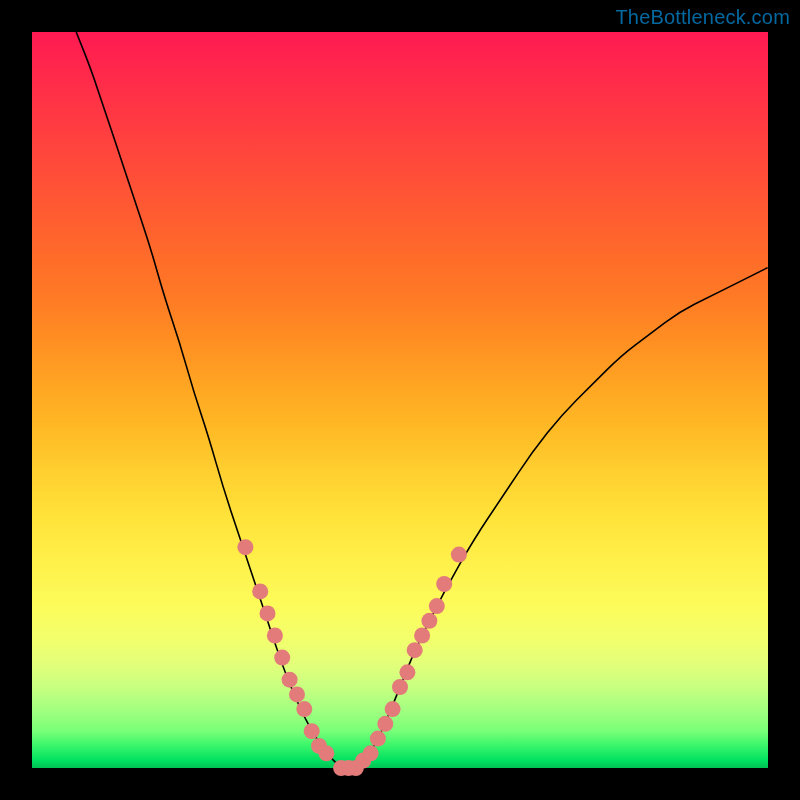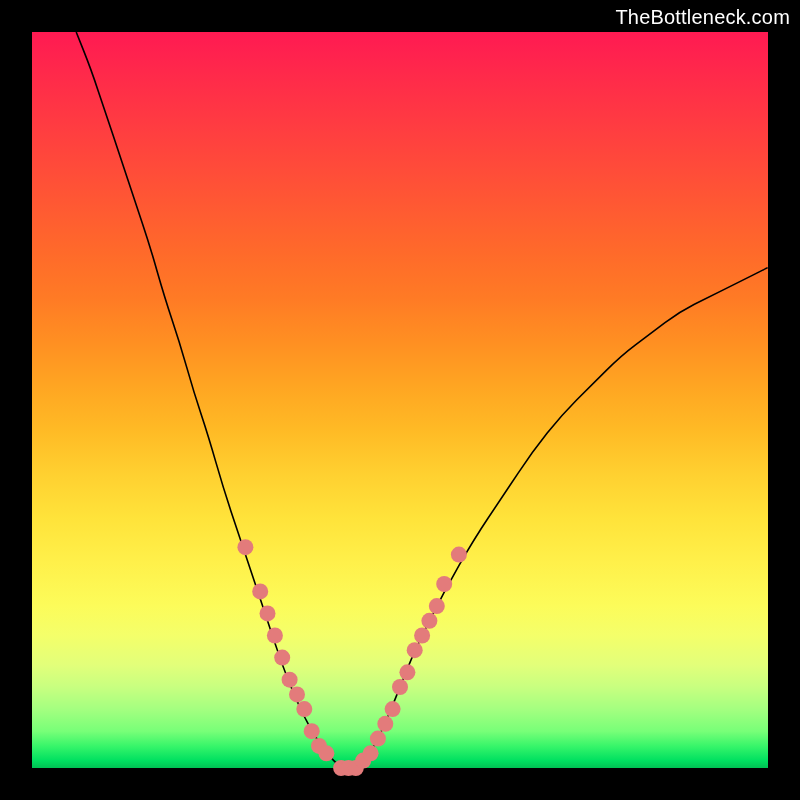--- a/index.html
+++ b/index.html
@@ -48,21 +48,21 @@
       #78ff78 95%,
       #38f56a 97%,
       #00e060 99%,
       #00c254 100%
     );
   }
   .watermark {
     position: absolute;
     top: 6px;
     right: 10px;
-    color: #ffffff;
+    color: #0369a1;
     font-size: 20px;
     letter-spacing: 0.2px;
   }
   svg.curve {
     position: absolute;
     left: 0;
     top: 0;
     width: 736px;
     height: 736px;
     overflow: visible;

